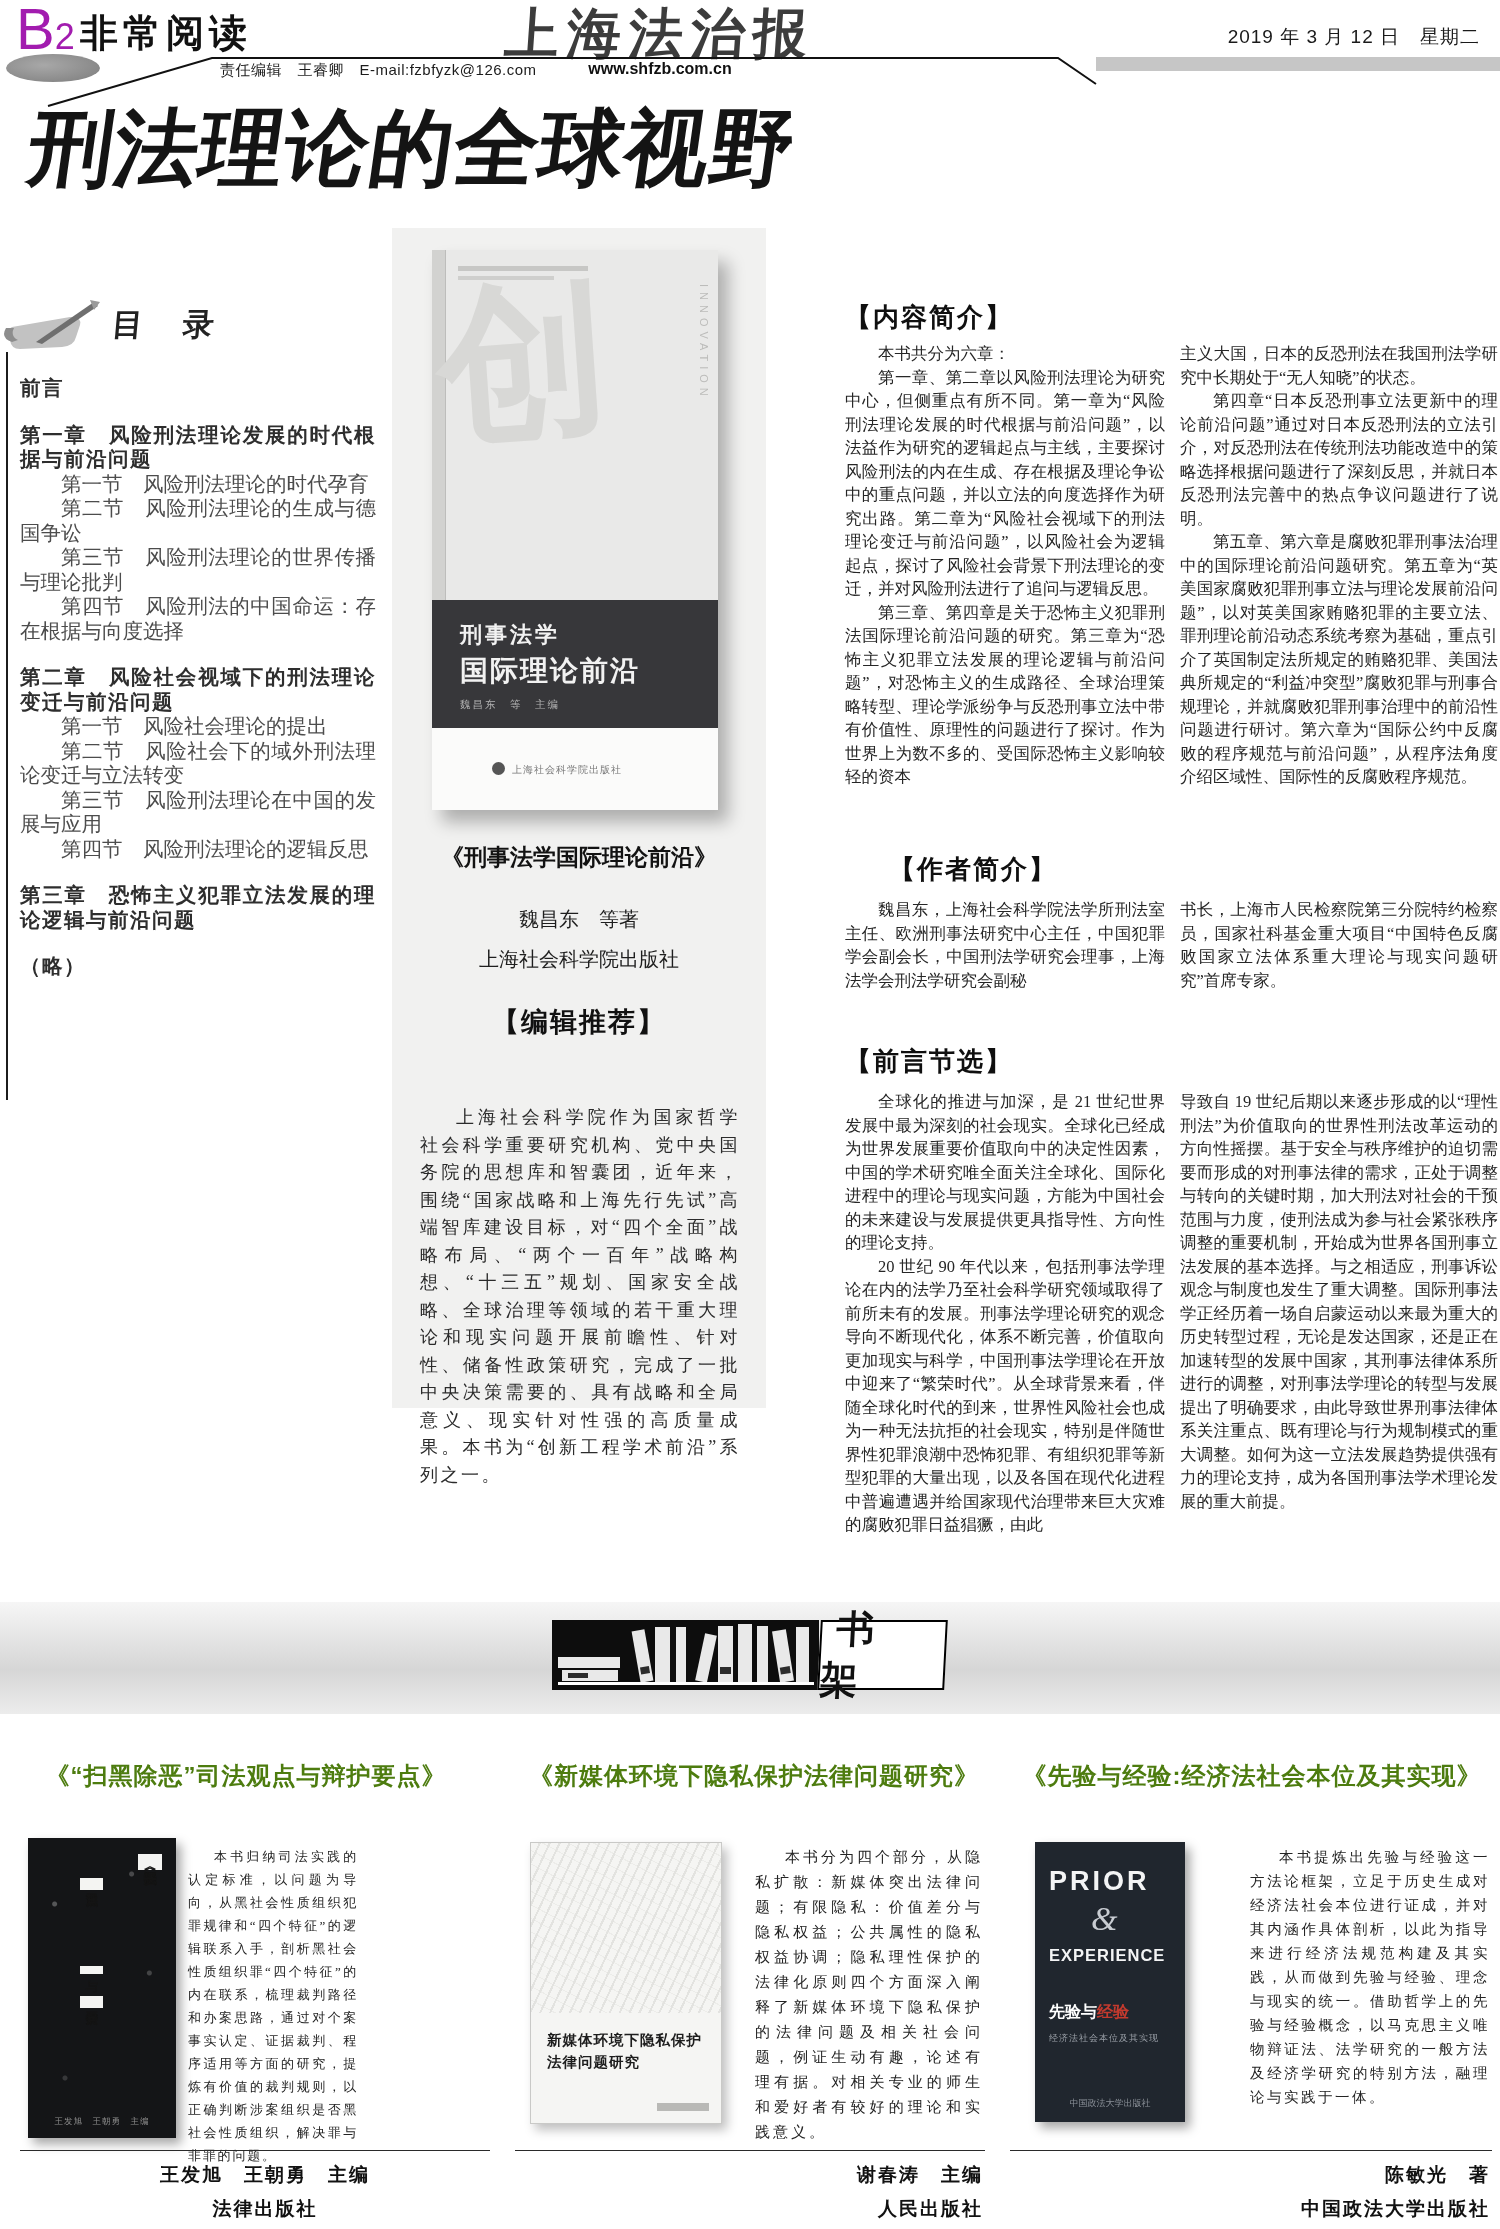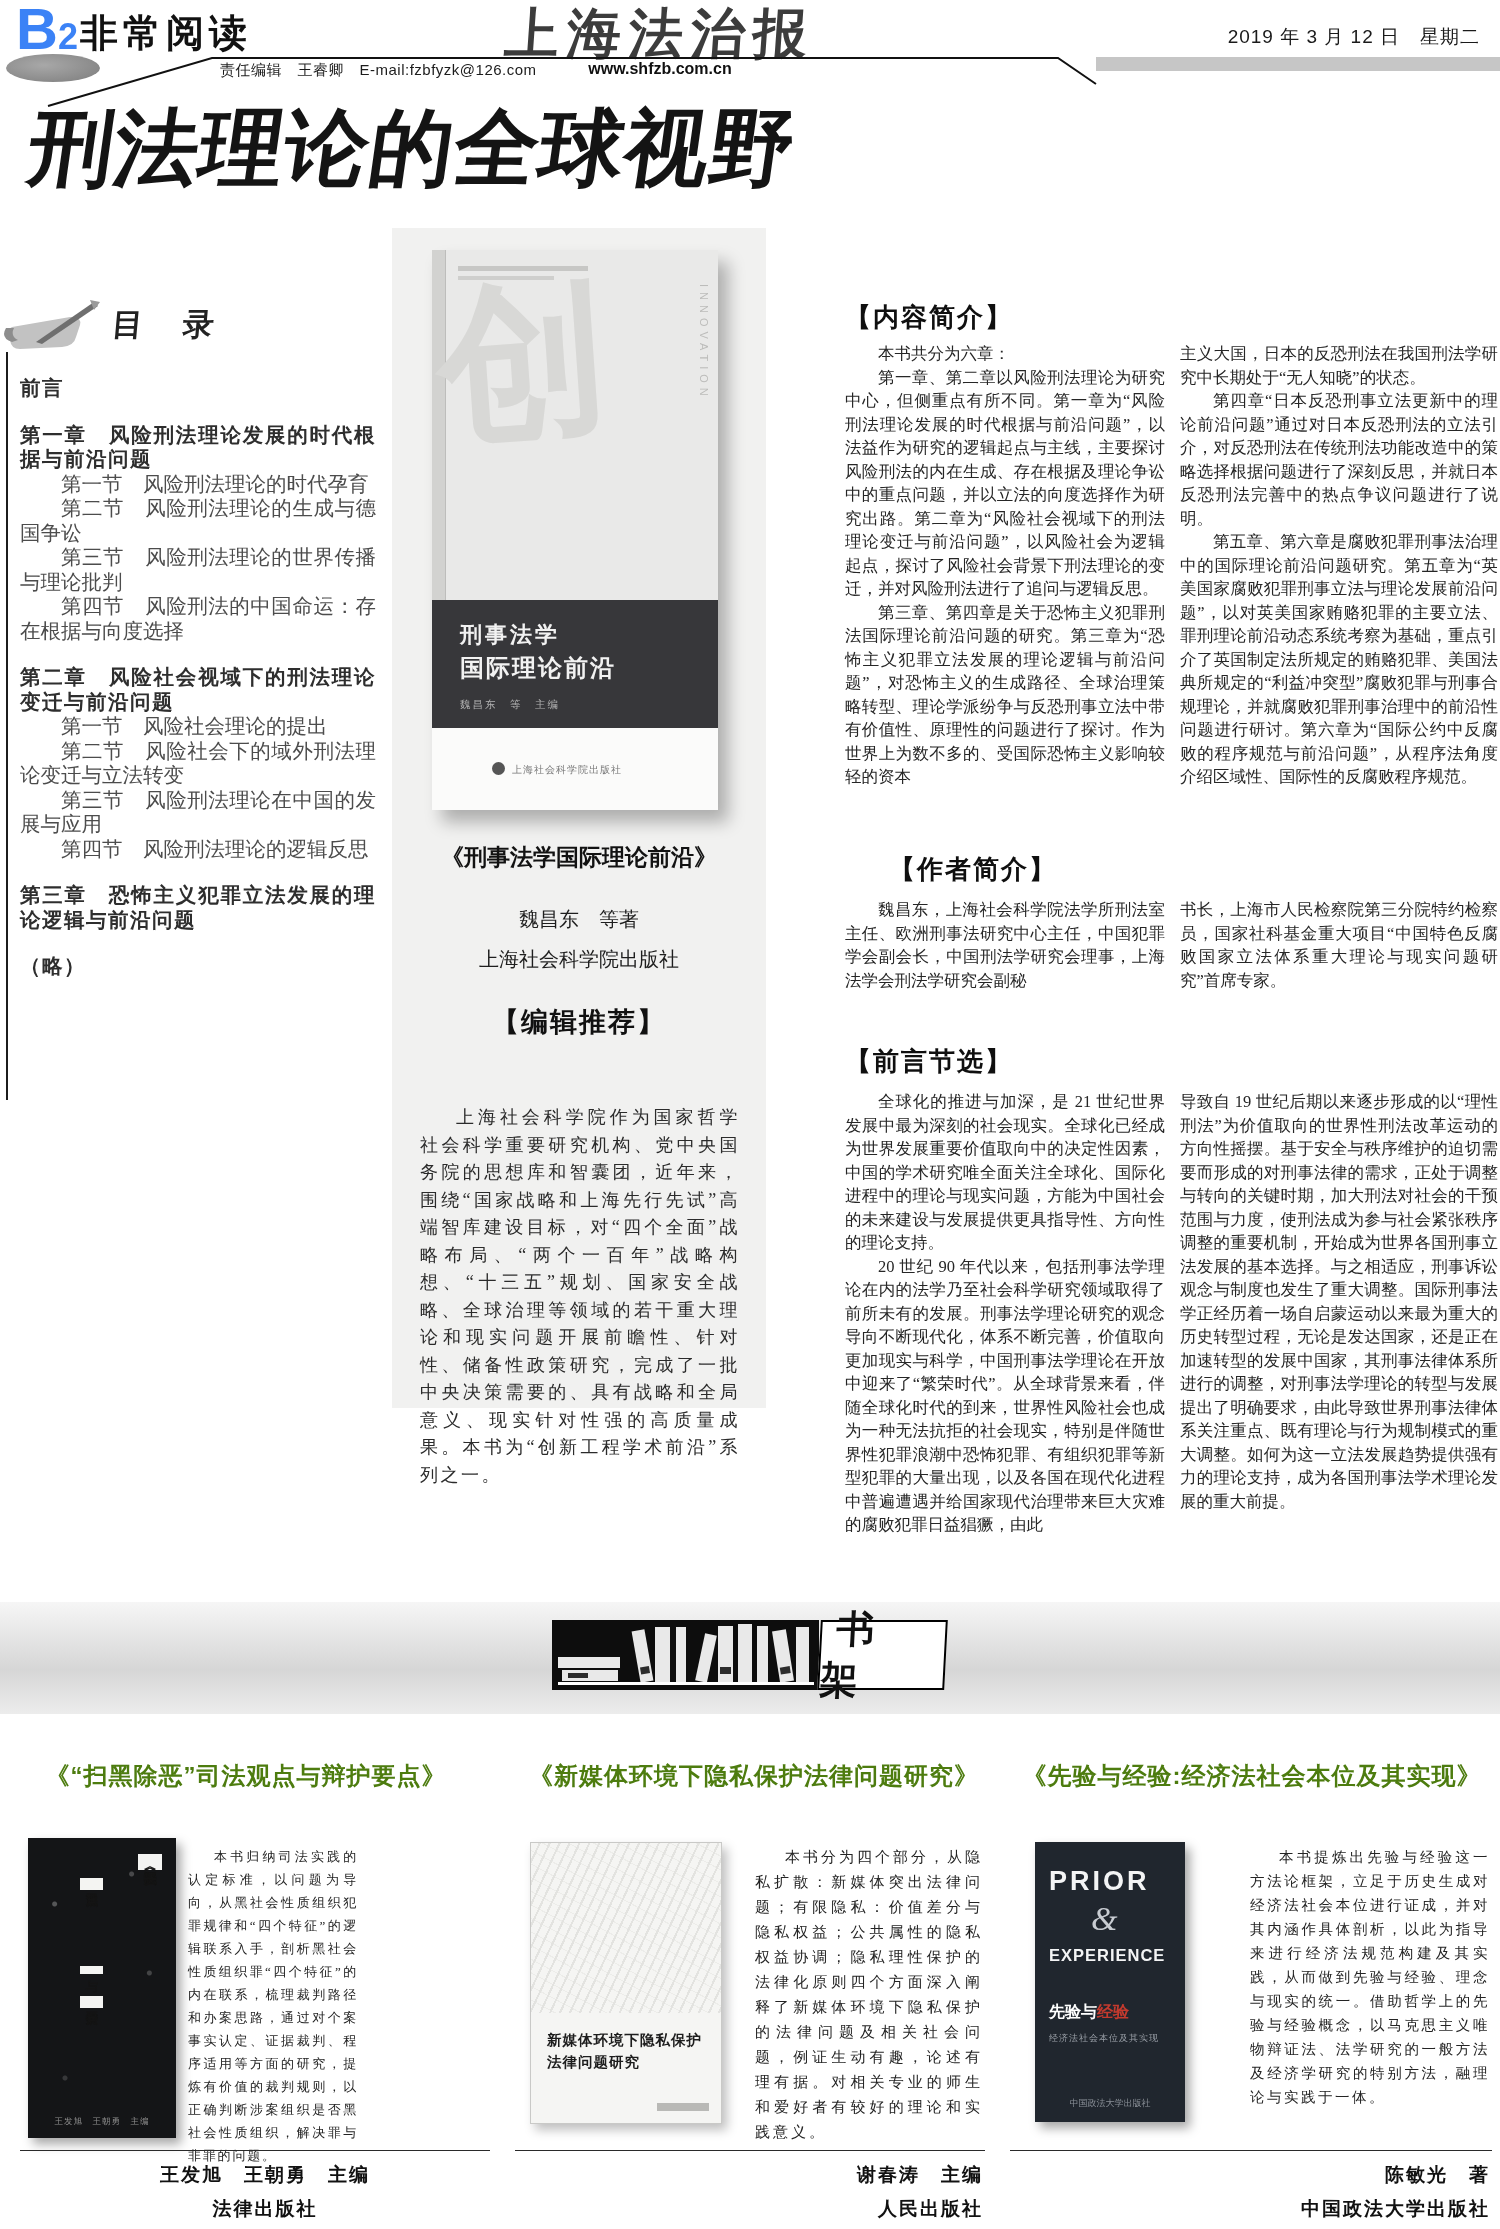--- a/index.html
+++ b/index.html
@@ -3,21 +3,21 @@
 <meta charset="utf-8">
 <style>
   html,body{margin:0;padding:0;background:#ffffff;}
   body{width:1500px;height:2229px;position:relative;overflow:hidden;
        font-family:"Liberation Sans",sans-serif;color:#222;}
   .abs{position:absolute;}
 
   
   .badge-ellipse{left:6px;top:54px;width:94px;height:28px;border-radius:50%;
      background:radial-gradient(ellipse at 40% 40%, #a8a8a8, #7c7c7c);}
-  .badge-text{left:16px;top:0px;font-weight:700;color:#3b82f6;line-height:1;}
+  .badge-text{left:16px;top:0px;font-weight:400;color:#a21caf;line-height:1;}
   .badge-text .b{font-size:58px;letter-spacing:0;}
   .badge-text .n{font-size:36px;}
   .section-name{left:80px;top:8px;font-size:38px;font-weight:900;color:#111;letter-spacing:5px;}
   .editor-line{left:220px;top:61px;font-size:15px;color:#1c1c1c;letter-spacing:.5px;}
   .masthead{left:470px;top:-2px;width:380px;text-align:center;
      font-family:"Liberation Serif",serif;font-weight:900;font-size:54px;color:#3c3c3c;
      letter-spacing:8px;transform:skewX(-4deg);}
   .website{left:470px;top:60px;width:380px;text-align:center;font-size:16px;font-weight:bold;color:#101010;}
   .date-line{left:1080px;top:24px;width:400px;text-align:right;font-size:19px;color:#1a1a1a;letter-spacing:1px;}
   .date-bar{left:1096px;top:57px;width:404px;height:14px;background:#c6c6c6;}
@@ -41,21 +41,21 @@
   .main-cover{left:40px;top:22px;width:286px;height:560px;background:#e9e9e8;
      box-shadow:10px 12px 16px rgba(0,0,0,.28);}
   .cover-spine{left:0;top:0;width:13px;height:560px;background:#d2d2d0;border-right:1px solid #bdbdbb;}
   .cover-bar1{left:26px;top:16px;width:130px;height:5px;background:#c7c7c5;}
   .cover-bar2{left:26px;top:26px;width:96px;height:4px;background:#cfcfcd;}
   .cover-watermark{left:6px;top:28px;font-family:"Liberation Serif",serif;font-size:170px;
      font-weight:900;color:#d8d8d6;transform:rotate(-4deg);line-height:1;}
   .cover-side{right:8px;top:34px;writing-mode:vertical-rl;font-size:11px;color:#bcbcba;letter-spacing:5px;}
   .cover-dark{left:0;top:350px;width:286px;height:128px;background:#37373a;}
   .cover-t1{left:28px;top:20px;font-size:22px;font-weight:bold;color:#f2f2f2;letter-spacing:3px;}
-  .cover-t2{left:28px;top:52px;font-size:24px;font-weight:bold;color:#f2f2f2;letter-spacing:2px;}
+  .cover-t2{left:28px;top:52px;font-size:28px;font-weight:bold;color:#f2f2f2;letter-spacing:2px;}
   .cover-a{left:28px;top:98px;font-size:10.5px;color:#b2b2b2;letter-spacing:2px;}
   .cover-white{left:0;top:478px;width:286px;height:82px;background:#fbfbfa;}
   .cover-logo-dot{left:60px;top:34px;width:13px;height:13px;border-radius:50%;background:#555;}
   .cover-logo-text{left:80px;top:35px;font-size:10px;color:#777;letter-spacing:1px;}
   .panel-book-title{left:0;top:614px;width:374px;text-align:center;font-size:23px;font-weight:bold;color:#121212;}
   .panel-book-author{left:0;top:678px;width:374px;text-align:center;font-size:20px;color:#1e1e1e;}
   .panel-book-pub{left:0;top:718px;width:374px;text-align:center;font-size:20px;color:#1e1e1e;}
   .rec-header{left:0;top:776px;width:374px;text-align:center;font-size:27px;font-weight:900;color:#111;letter-spacing:2px;}
   .rec-text{left:28px;top:832px;width:320px;font-family:"Liberation Serif",serif;font-size:18px;
      line-height:27.5px;letter-spacing:2.5px;color:#2b2b2b;text-align:justify;text-indent:2em;margin-top:44px;}

